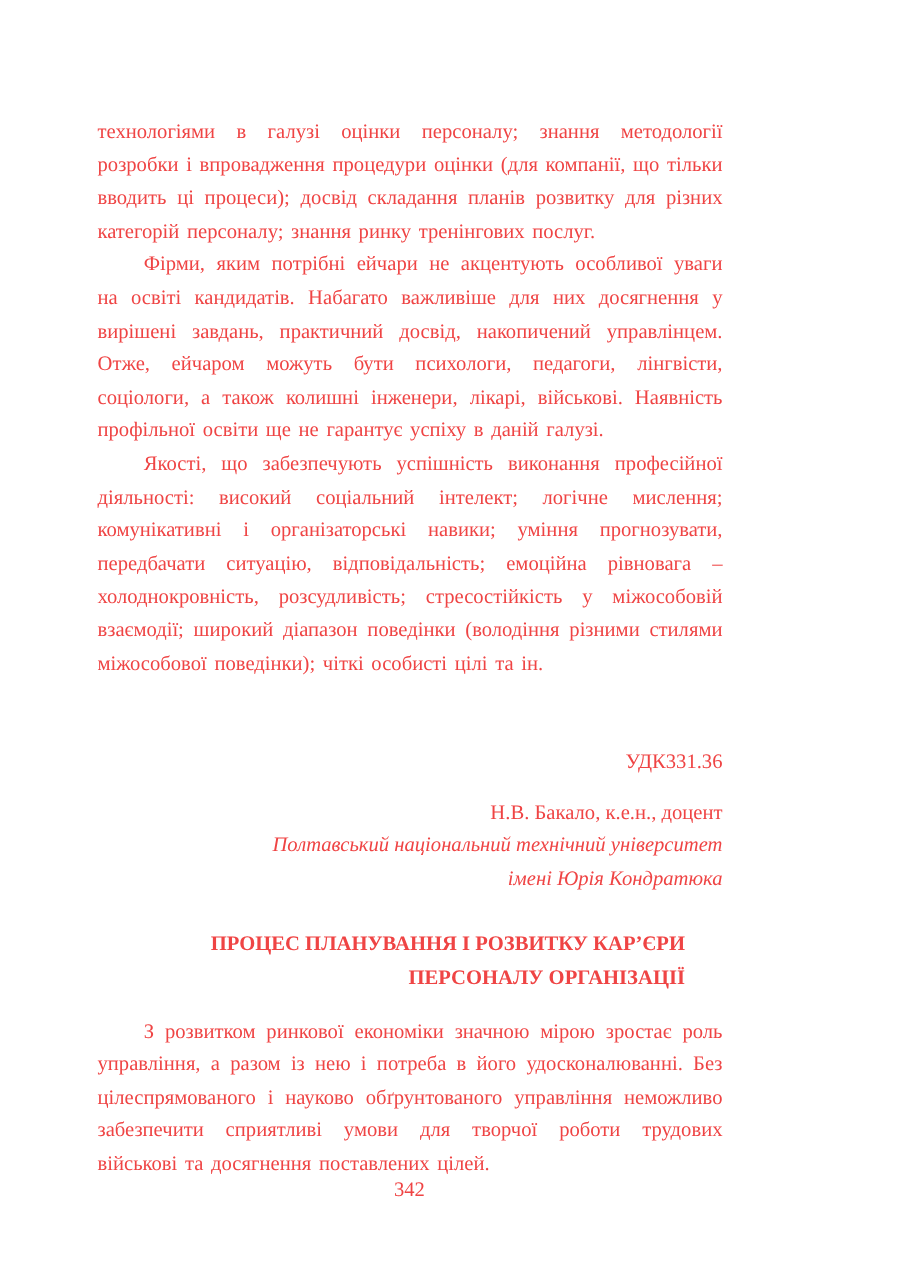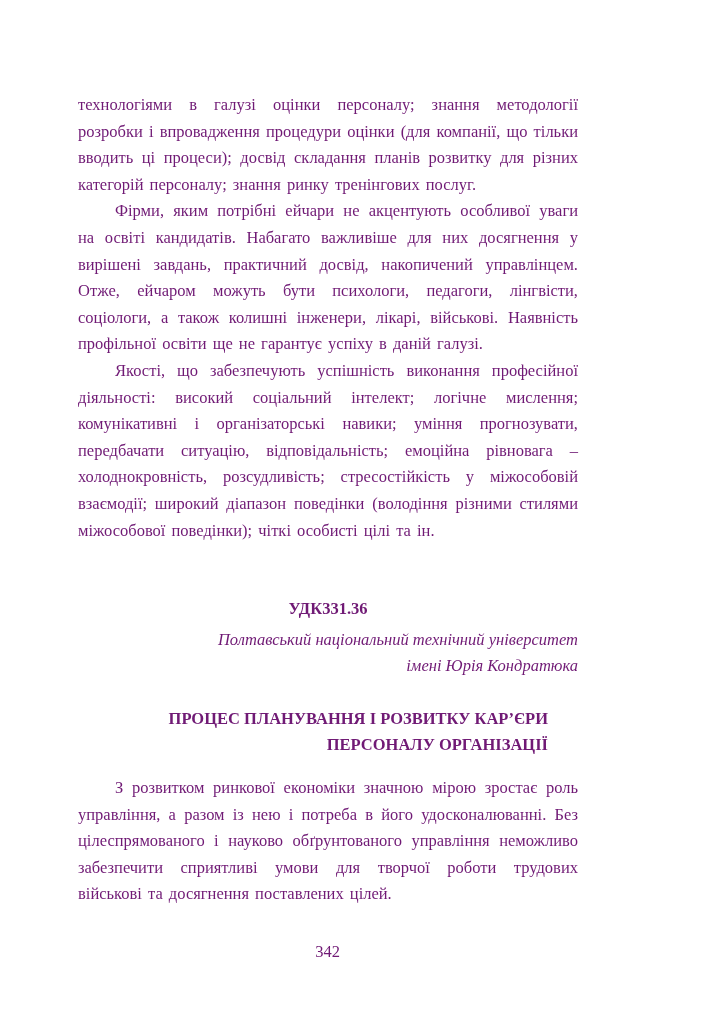--- a/index.html
+++ b/index.html
@@ -10,36 +10,36 @@
   .page {
     position: relative;
     width: 655px;
     height: 1024px;
     background: #ffffff;
     box-sizing: border-box;
     padding: 92px 77px 0 78px;
     font-family: "Liberation Serif", "DejaVu Serif", serif;
     font-size: 16.5px;
     line-height: 26.6px;
-    color: #701a75;
+    color: #ef4444;
     overflow: hidden;
   }
   .para {
     margin: 0;
     text-align: justify;
     text-indent: 37px;
     word-spacing: 2px;
   }
   .para.no-indent {
     text-indent: 0;
   }
   .udc {
-    margin: 52px 0 4px 0;
-    font-weight: bold;
-    text-align: center;
+    margin: 52px 0 14px 0;
+    font-weight: normal;
+    text-align: right;
   }
   .byline {
     text-align: right;
   }
   .byline p {
     margin: 0;
   }
   .byline .affil {
     font-style: italic;
   }
@@ -63,20 +63,21 @@
 
 <div class="page">
 
   <p class="para no-indent">технологіями в галузі оцінки персоналу; знання методології розробки і впровадження процедури оцінки (для компанії, що тільки вводить ці процеси); досвід складання планів розвитку для різних категорій персоналу; знання ринку тренінгових послуг.</p>
   <p class="para">Фірми, яким потрібні ейчари не акцентують особливої уваги на освіті кандидатів. Набагато важливіше для них досягнення у вирішені завдань, практичний досвід, накопичений управлінцем. Отже, ейчаром можуть бути психологи, педагоги, лінгвісти, соціологи, а також колишні інженери, лікарі, військові. Наявність профільної освіти ще не гарантує успіху в даній галузі.</p>
   <p class="para">Якості, що забезпечують успішність виконання професійної діяльності: високий соціальний інтелект; логічне мислення; комунікативні і організаторські навики; уміння прогнозувати, передбачати ситуацію, відповідальність; емоційна рівновага – холоднокровність, розсудливість; стресостійкість у міжособовій взаємодії; широкий діапазон поведінки (володіння різними стилями міжособової поведінки); чіткі особисті цілі та ін.</p>
 
   <p class="udc">УДК331.36</p>
 
   <div class="byline">
+    <p>Н.В. Бакало, к.е.н., доцент</p>
     <p class="affil">Полтавський національний технічний університет</p>
     <p class="affil">імені Юрія Кондратюка</p>
   </div>
 
   <h1 class="title">ПРОЦЕС ПЛАНУВАННЯ І РОЗВИТКУ КАР’ЄРИ ПЕРСОНАЛУ ОРГАНІЗАЦІЇ</h1>
 
   <p class="para">З розвитком ринкової економіки значною мірою зростає роль управління, а разом із нею і потреба в його удосконалюванні. Без цілеспрямованого і науково обґрунтованого управління неможливо забезпечити сприятливі умови для творчої роботи трудових військові та досягнення поставлених цілей.</p>
 
   <div class="page-number">342</div>
 

